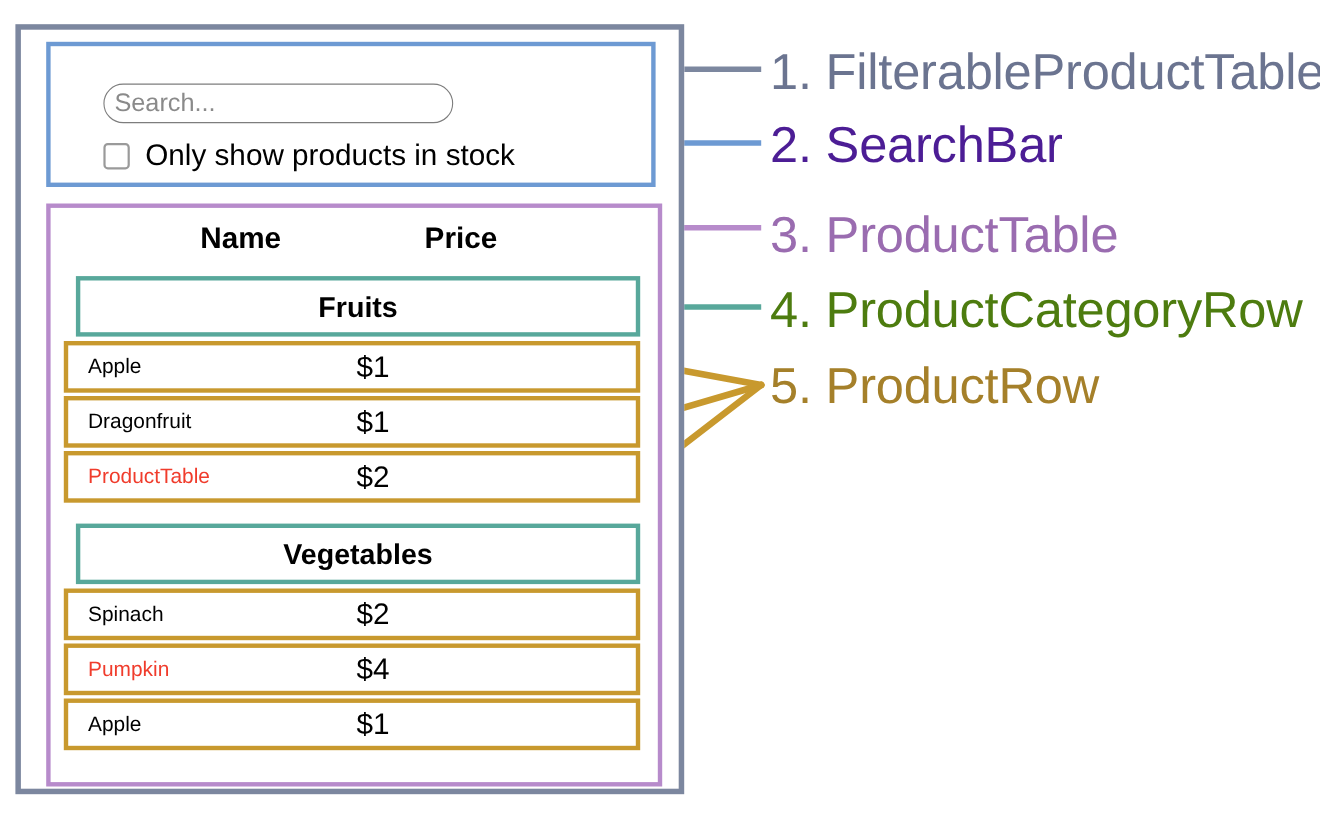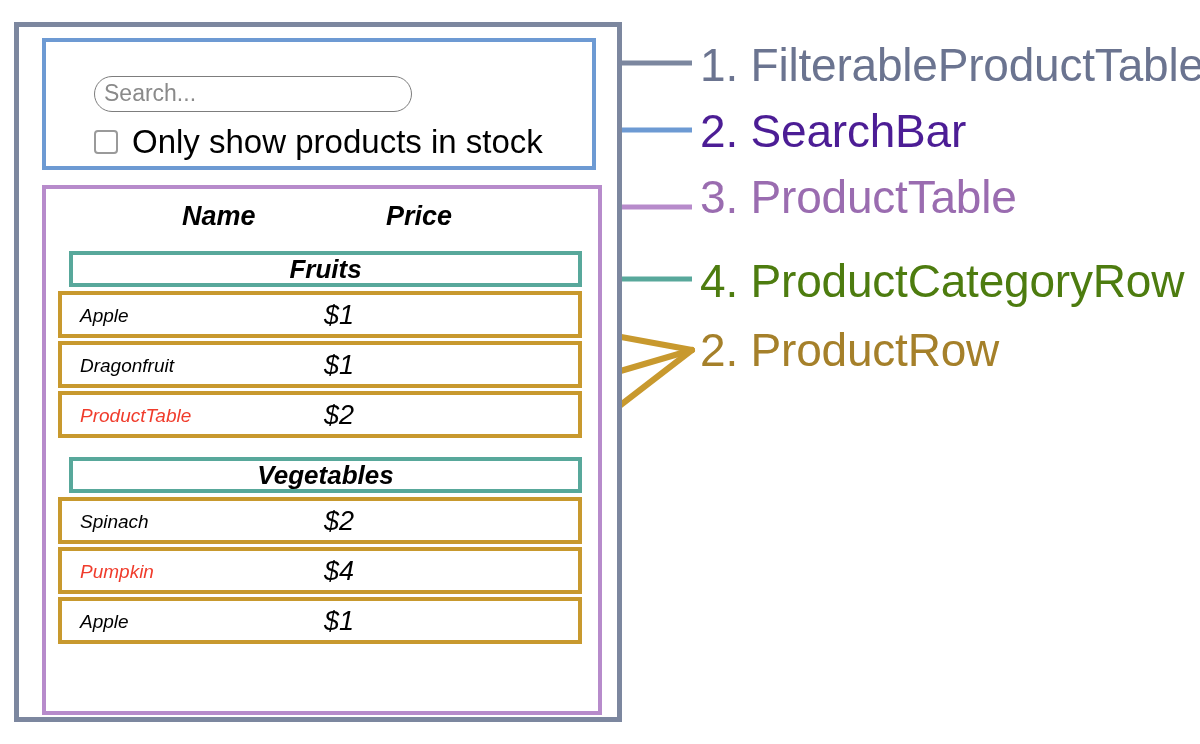--- a/index.html
+++ b/index.html
@@ -84,36 +84,35 @@
     height: 24px;
     box-sizing: border-box;
     border: 2px solid #9a9a9a;
     border-radius: 4px;
     background: #ffffff;
     flex: 0 0 auto;
   }
   .checkbox-label {
     margin-left: 14px;
     font-family: "Liberation Sans", sans-serif;
-    font-size: 33px;
+    font-size: 27px;
     color: #000000;
     line-height: 27px;
   }
 
   
   .frame-table {
     position: absolute;
     left: 42px;
     top: 185px;
     width: 560px;
     height: 530px;
     border: 4px solid #b78bcb;
     box-sizing: border-box;
     background: #ffffff;
-    font-style: italic;
   }
 
   
   .table-head {
     position: absolute;
     left: 0;
     top: 12px;
     width: 100%;
     height: 40px;
   }
@@ -137,21 +136,21 @@
   }
   .row {
     position: relative;
     box-sizing: border-box;
     height: 47px;
     background: #ffffff;
     margin-bottom: 3px;
   }
   .row.category {
     border: 4px solid #58a89b;
-    height: 36px;
+    height: 55px;
     margin-bottom: 4px;
     margin-left: 11px;
   }
   .row.category.second { margin-top: 19px; }
   .row.product {
     border: 4px solid #c8992e;
   }
   .cat-label {
     position: absolute;
     left: 0;
@@ -193,21 +192,21 @@
     position: absolute;
     left: 700px;
     font-family: Liberation Sans, sans-serif;
     font-size: 46px;
     line-height: 34px;
     white-space: nowrap;
     letter-spacing: -0.2px;
   }
   .anno-1 { top: 48px;  color: #6b7490; }
   .anno-2 { top: 114px; color: #4c1d95; }
-  .anno-3 { top: 180px; color: #9a6cb0; }
+  .anno-3 { top: 196px; color: #9a6cb0; }
   .anno-4 { top: 264px; color: #4d7c0f; }
   .anno-5 { top: 333px; color: #a5802a; }
 </style>
 </head>
 <body>
 
 <div id="stage">
 
   <svg id="connectors" viewBox="0 0 1200 744" width="1200" height="744" aria-hidden="true">
 
@@ -281,15 +280,15 @@
         <span class="cell-price">$1</span>
       </div>
 
     </div>
   </div>
 
   <div class="anno anno-1">1. FilterableProductTable</div>
   <div class="anno anno-2">2. SearchBar</div>
   <div class="anno anno-3">3. ProductTable</div>
   <div class="anno anno-4">4. ProductCategoryRow</div>
-  <div class="anno anno-5">2. ProductRow</div>
+  <div class="anno anno-5">5. ProductRow</div>
 
 </div>
 
 </body></html>

